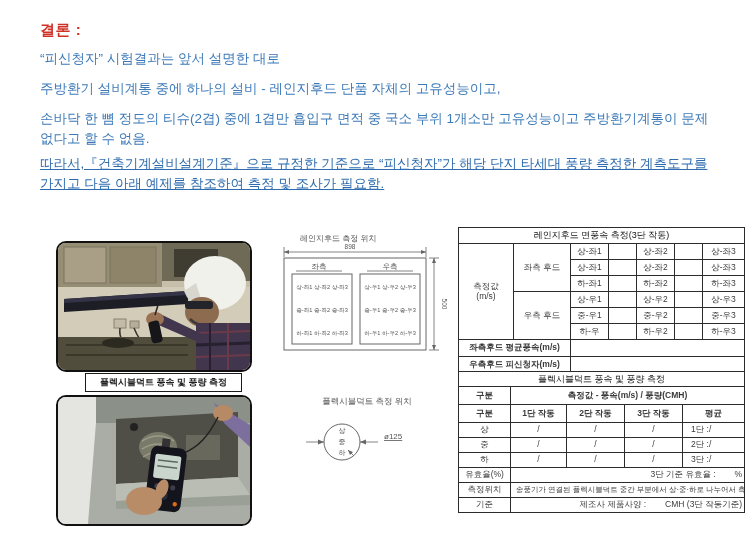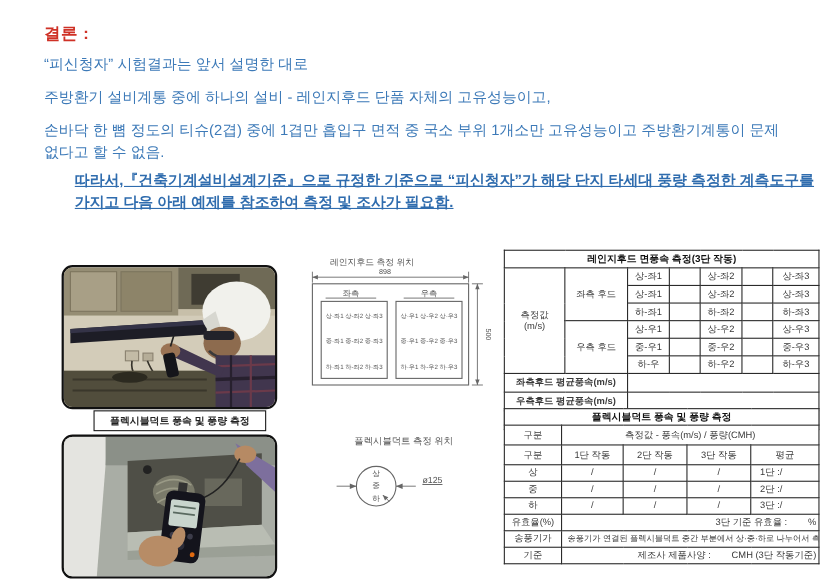--- a/index.html
+++ b/index.html
@@ -3,49 +3,49 @@
 <meta charset="utf-8">
 <style>
   html,body{margin:0;padding:0;}
   .page{position:relative;width:750px;height:533px;background:#ffffff;overflow:hidden;
         font-family:"Liberation Sans","DejaVu Sans",sans-serif;padding-left:36px;}
   .concl-title{position:absolute;left:40px;top:21px;font-size:15px;font-weight:bold;color:#cf3126;letter-spacing:.5px;}
   .p{position:absolute;left:40px;color:#3d7ab8;font-size:13.5px;line-height:1.5;word-break:break-all;}
   .p1{top:49px;width:690px;}
   .p2{top:79px;width:690px;}
   .p3{top:109px;width:676px;}
-  .p4{top:154px;width:680px;font-weight:bold;text-decoration:underline;color:#2f6cae;margin-left:28px;}
+  .p4{top:154px;width:680px;font-weight:normal;text-decoration:underline;color:#2f6cae;}
   
   .photo-label{position:absolute;left:85px;width:155px;height:17px;border:1.5px solid #1a1a1a;
                background:#fff;display:flex;align-items:center;justify-content:center;
                font-size:9px;font-weight:bold;color:#222;}
   .lab1{top:221px;} .lab2{top:373px;}
   .photo{position:absolute;left:56px;width:192px;height:127px;border:2.5px solid #111;border-radius:10px;overflow:hidden;background:#bbb;}
   .ph1{top:241px;} .ph2{top:395px;}
   .photo svg{display:block;}
   
   .diag1{position:absolute;left:272px;top:230px;}
   .diag2{position:absolute;left:282px;top:390px;}
   .dtext{fill:#555;}
   .dline{stroke:#666;stroke-width:.8;fill:none;}
   .drect{stroke:#666;stroke-width:1;fill:none;}
   
   table{position:absolute;border-collapse:collapse;table-layout:fixed;background:#fff;}
   .t1{left:458px;top:227px;width:286px;}
   .t2{left:458px;top:371px;width:286px;}
   td{border:1px solid #2b2b2b;font-size:8.5px;color:#3a3a3a;text-align:center;
      padding:1px 2px;line-height:1.15;overflow:hidden;white-space:nowrap;}
-  .tt{font-weight:bold;color:#111;font-size:9px;height:14px;}
+  .tt{font-weight:normal;color:#111;font-size:9px;height:14px;}
   .t1 td{height:13px;}
   .t1 .sum td,.t1 td.sumlab{height:14px;font-weight:bold;}
   .left{text-align:right;padding-left:5px;}
   .pre{white-space:pre;}
   .avgcell{display:flex;justify-content:flex-start;padding:0 6px;}
   .t2 td{height:12px;}
-  .t2 .hrow td{height:15px;}
+  .t2 .hrow td{height:15px;font-weight:bold;}
   .small{font-size:7.5px;}
 </style>
 </head>
 <body>
 
 <div class="page">
 
   <div class="concl-title">결론 :</div>
   <div class="p p2">주방환기 설비계통 중에 하나의 설비 - 레인지후드 단품 자체의 고유성능이고,</div>
   <div class="p p1">“피신청자” 시험결과는 앞서 설명한 대로</div>
@@ -223,21 +223,21 @@
           <td></td>
       <td>하-우2</td>
           <td></td>
       <td>하-우3</td>
     </tr>
     <tr class="sum">
           <td colspan="2" class="sumlab">좌측후드 평균풍속(m/s)</td>
           <td colspan="5"></td>
         </tr>
     <tr class="sum">
-          <td colspan="2" class="sumlab">우측후드 평균풍속(m/s)</td>
+          <td colspan="2" class="sumlab">우측후드 피신청자(m/s)</td>
           <td colspan="5"></td>
         </tr>
     <tr class="sum">
           <td colspan="2" class="sumlab">전체 평균풍속(m/s)</td>
           <td colspan="5"></td>
         </tr>
   </tbody>
     </table>
 
   <table class="t2">
@@ -297,21 +297,21 @@
               <span>3단 :</span>
               <span>/</span>
             </div>
           </td>
     </tr>
     <tr>
           <td>유효율(%)</td>
           <td colspan="4" class="left pre">3단 기준 유효율 :        %</td>
         </tr>
     <tr>
-          <td>송풍기가</td>
+          <td>측정위치</td>
           <td colspan="4" class="left small">송풍기가 연결된 플렉시블덕트 중간 부분에서 상·중·하로 나누어서 측정함.</td>
         </tr>
     <tr>
           <td>기준</td>
           <td colspan="4" class="left pre">제조사 제품사양 :        CMH (3단 작동기준)</td>
         </tr>
   </tbody>
     </table>
 
 </div>

